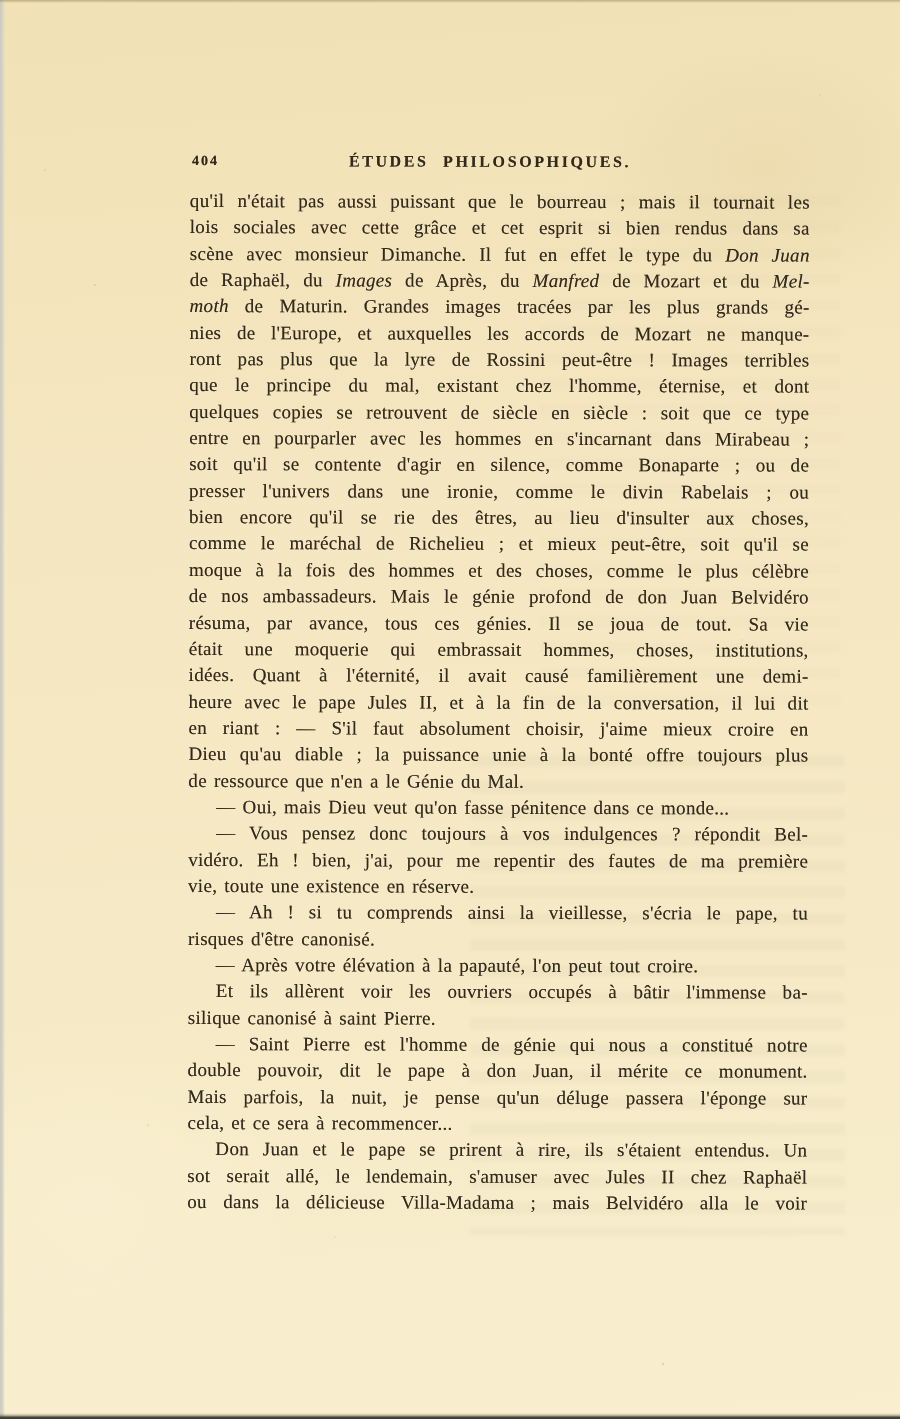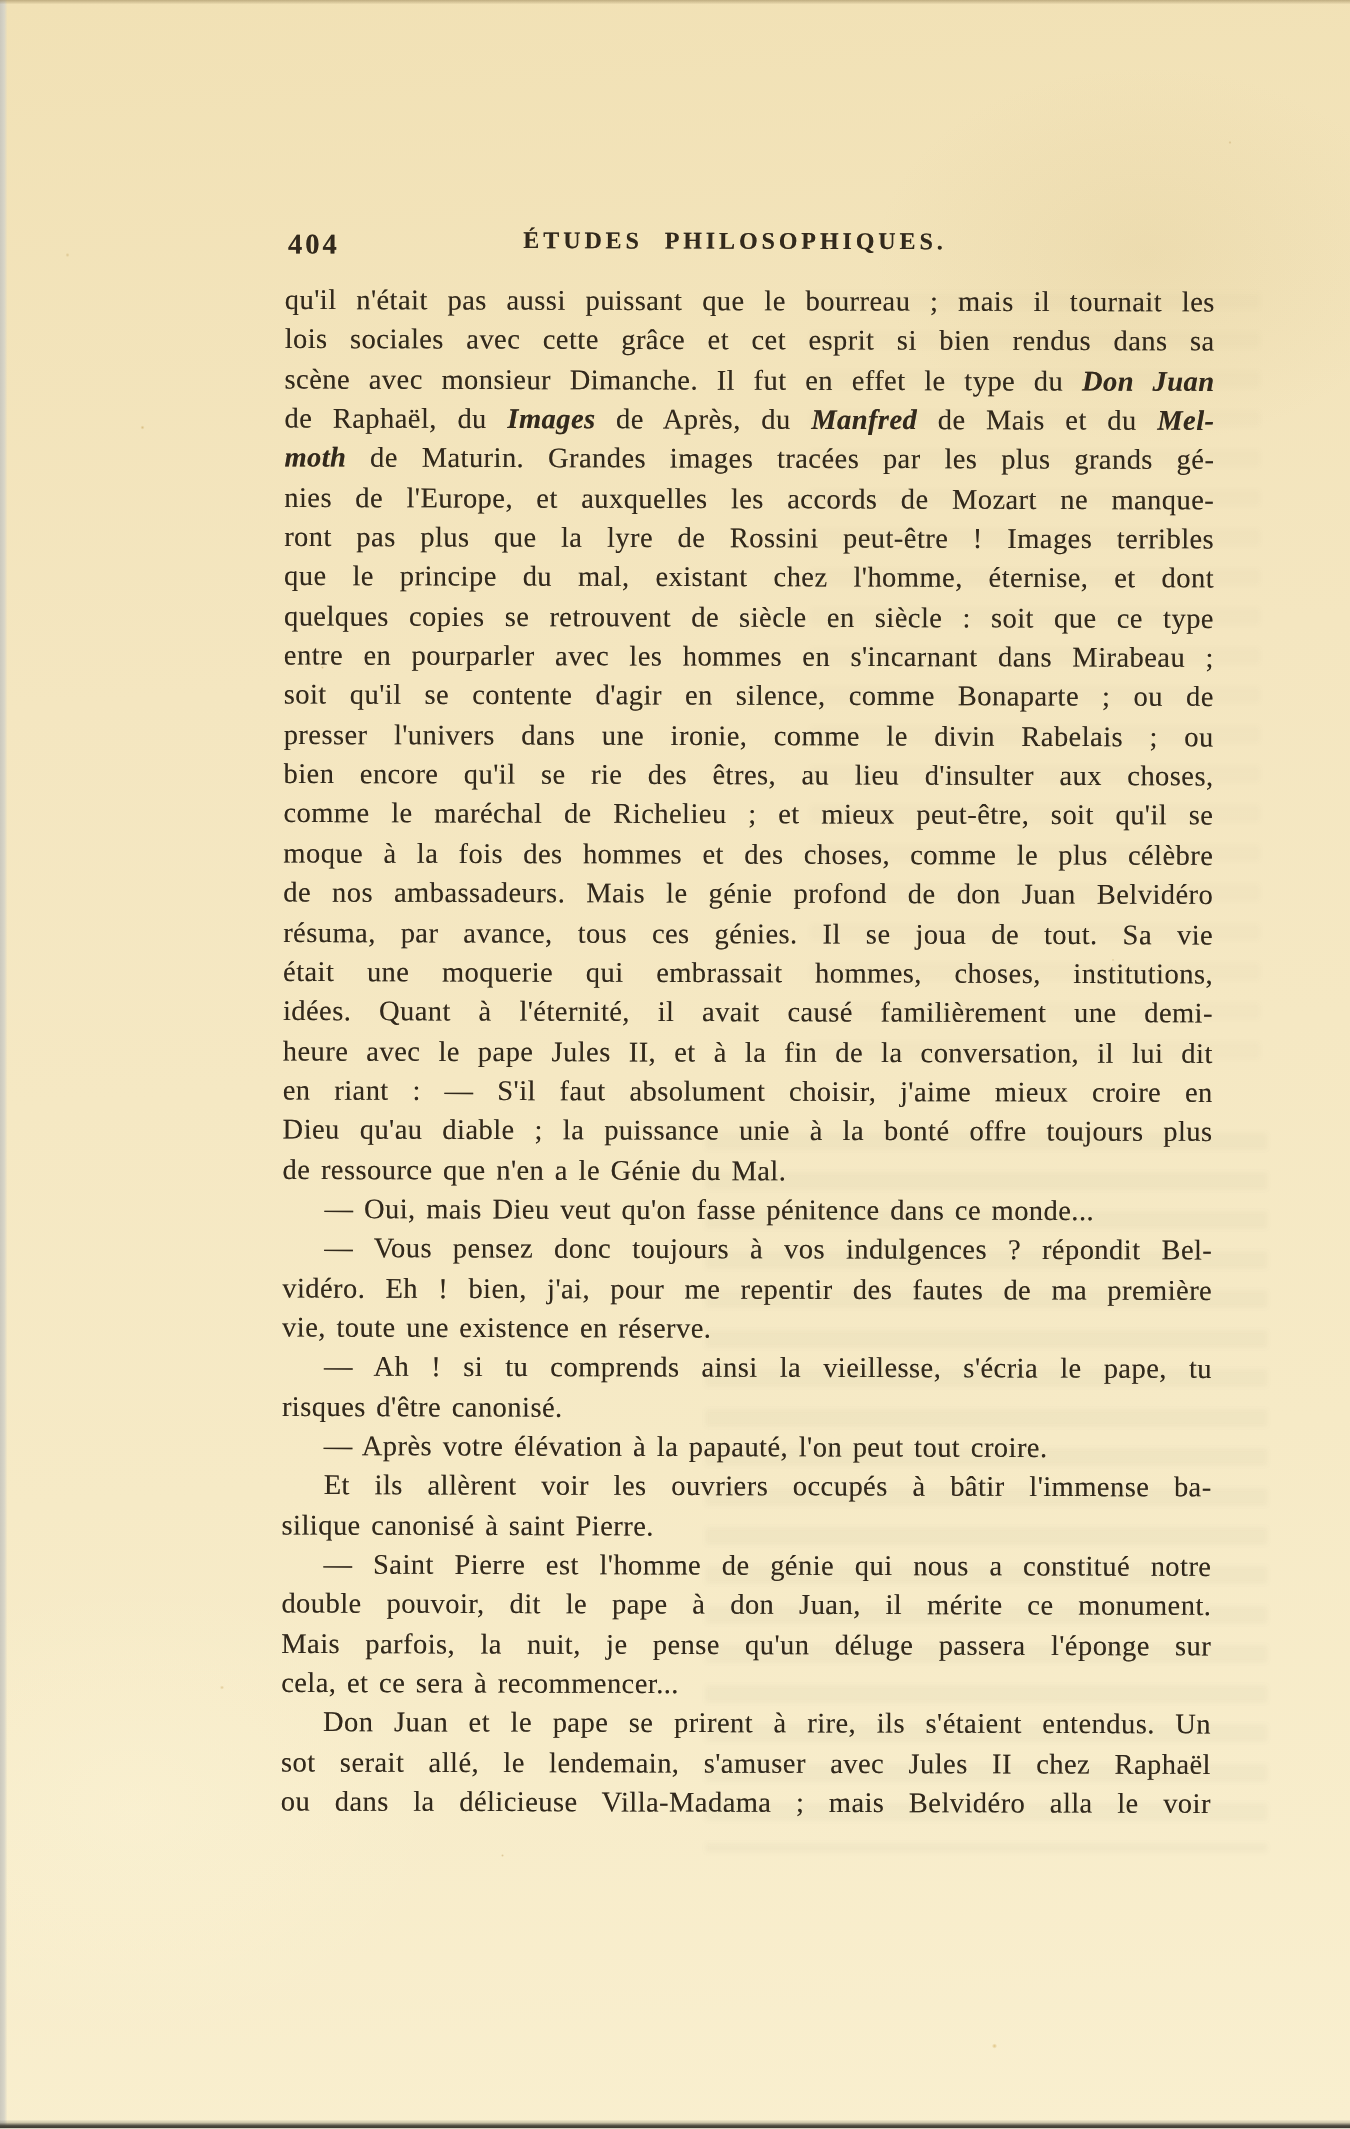--- a/index.html
+++ b/index.html
@@ -30,30 +30,30 @@
     background:repeating-linear-gradient(180deg, rgba(130,128,98,.07) 0 12px, transparent 12px 26.3px);}
   .edge-left{position:absolute;left:0;top:0;bottom:0;width:5px;
     background:linear-gradient(90deg,#ccc9bd,var(--edge-left) 55%,rgba(216,213,199,0));}
   .edge-top{position:absolute;left:0;right:0;top:0;height:3px;
     background:linear-gradient(180deg,rgba(150,130,85,.55),rgba(150,130,85,0));}
   .edge-bottom{position:absolute;left:0;right:0;bottom:0;height:6px;
     background:linear-gradient(180deg,rgba(90,85,70,0) 0%,rgba(90,85,70,.28) 35%,#4a473d 70%,var(--edge-bottom) 100%);}
   .content{position:absolute;left:190px;top:152px;width:620px;color:var(--ink);
     transform:rotate(.15deg);transform-origin:0 0;}
   .header{position:relative;height:36px;}
-  .pagenum{position:absolute;left:2px;top:1px;font-weight:bold;font-size:19px;letter-spacing:2px;
+  .pagenum{position:absolute;left:2px;top:1px;font-weight:bold;font-size:14px;letter-spacing:2px;
     text-shadow:0 0 .4px rgba(50,40,25,.55);}
   .title{display:block;text-align:center;font-weight:bold;font-size:16px;letter-spacing:2.6px;
     word-spacing:8px;transform:translateX(-10px);text-shadow:0 0 .4px rgba(50,40,25,.55);}
   .textblock{font-size:19px;}
   .line{height:26.35px;line-height:26.35px;overflow:hidden;letter-spacing:.3px;word-spacing:2px;
     text-shadow:0 0 .4px rgba(50,40,25,.5);}
   .line.j{text-align:justify;text-align-last:justify;}
   .line.ind{padding-left:28px;}
-  .it{font-style:italic;font-weight:bold;}
+  .it{font-style:italic;}
 </style>
 </head>
 <body>
 
 <div class="page">
   <div class="paper-texture"></div>
   <div class="show-through st1"></div>
   <div class="show-through st2"></div>
   <div class="edge-left"></div>
   <div class="edge-top"></div>
@@ -61,21 +61,21 @@
 
   <div class="content">
     <div class="header">
       <span class="pagenum">404</span>
       <span class="title">ÉTUDES PHILOSOPHIQUES.</span>
     </div>
     <div class="textblock">
         <div class="line j"><span>qu'il n'était pas aussi puissant que le bourreau ; mais il tournait les</span></div>
         <div class="line j"><span>lois sociales avec cette grâce et cet esprit si bien rendus dans sa</span></div>
         <div class="line j"><span>scène avec monsieur Dimanche. Il fut en effet le type du </span><span class="it">Don Juan</span></div>
-        <div class="line j"><span>de Raphaël, du </span><span class="it">Images</span><span> de Après, du </span><span class="it">Manfred</span><span> de Mais et du </span><span class="it">Mel-</span></div>
+        <div class="line j"><span>de Raphaël, du </span><span class="it">Images</span><span> de Après, du </span><span class="it">Manfred</span><span> de Mozart et du </span><span class="it">Mel-</span></div>
         <div class="line j"><span class="it">moth</span><span> de Maturin. Grandes images tracées par les plus grands gé-</span></div>
         <div class="line j"><span>nies de l'Europe, et auxquelles les accords de Mozart ne manque-</span></div>
         <div class="line j"><span>ront pas plus que la lyre de Rossini peut-être ! Images terribles</span></div>
         <div class="line j"><span>que le principe du mal, existant chez l'homme, éternise, et dont</span></div>
         <div class="line j"><span>quelques copies se retrouvent de siècle en siècle : soit que ce type</span></div>
         <div class="line j"><span>entre en pourparler avec les hommes en s'incarnant dans Mirabeau ;</span></div>
         <div class="line j"><span>soit qu'il se contente d'agir en silence, comme Bonaparte ; ou de</span></div>
         <div class="line j"><span>presser l'univers dans une ironie, comme le divin Rabelais ; ou</span></div>
         <div class="line j"><span>bien encore qu'il se rie des êtres, au lieu d'insulter aux choses,</span></div>
         <div class="line j"><span>comme le maréchal de Richelieu ; et mieux peut-être, soit qu'il se</span></div>

